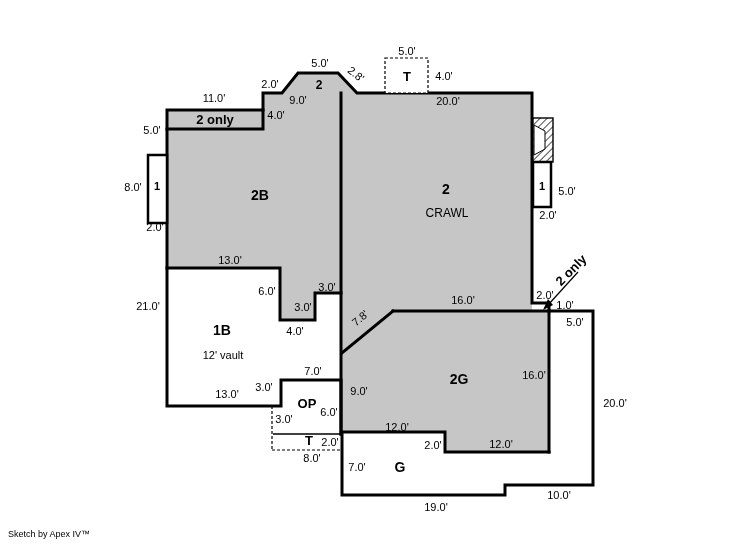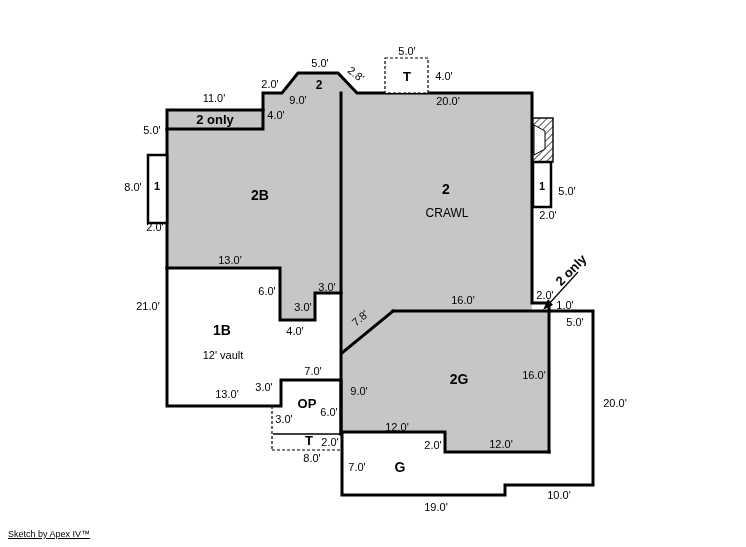--- a/index.html
+++ b/index.html
@@ -66,21 +66,20 @@
     stroke: var(--wall, #000000);
     stroke-width: 1;
   }
   .credit {
     position: absolute;
     left: 8px;
     top: 529px;
     font-size: 9px;
     color: #000000;
     white-space: nowrap;
-    text-decoration: underline;
   }
 </style>
 </head>
 <body>
 
 <div class="sketch">
   <svg width="746" height="547" viewBox="0 0 746 547">
     <defs>
       <pattern id="hatch" width="5" height="5" patternUnits="userSpaceOnUse" patternTransform="rotate(45)">
         <rect width="5" height="5" fill="#ffffff"></rect>

